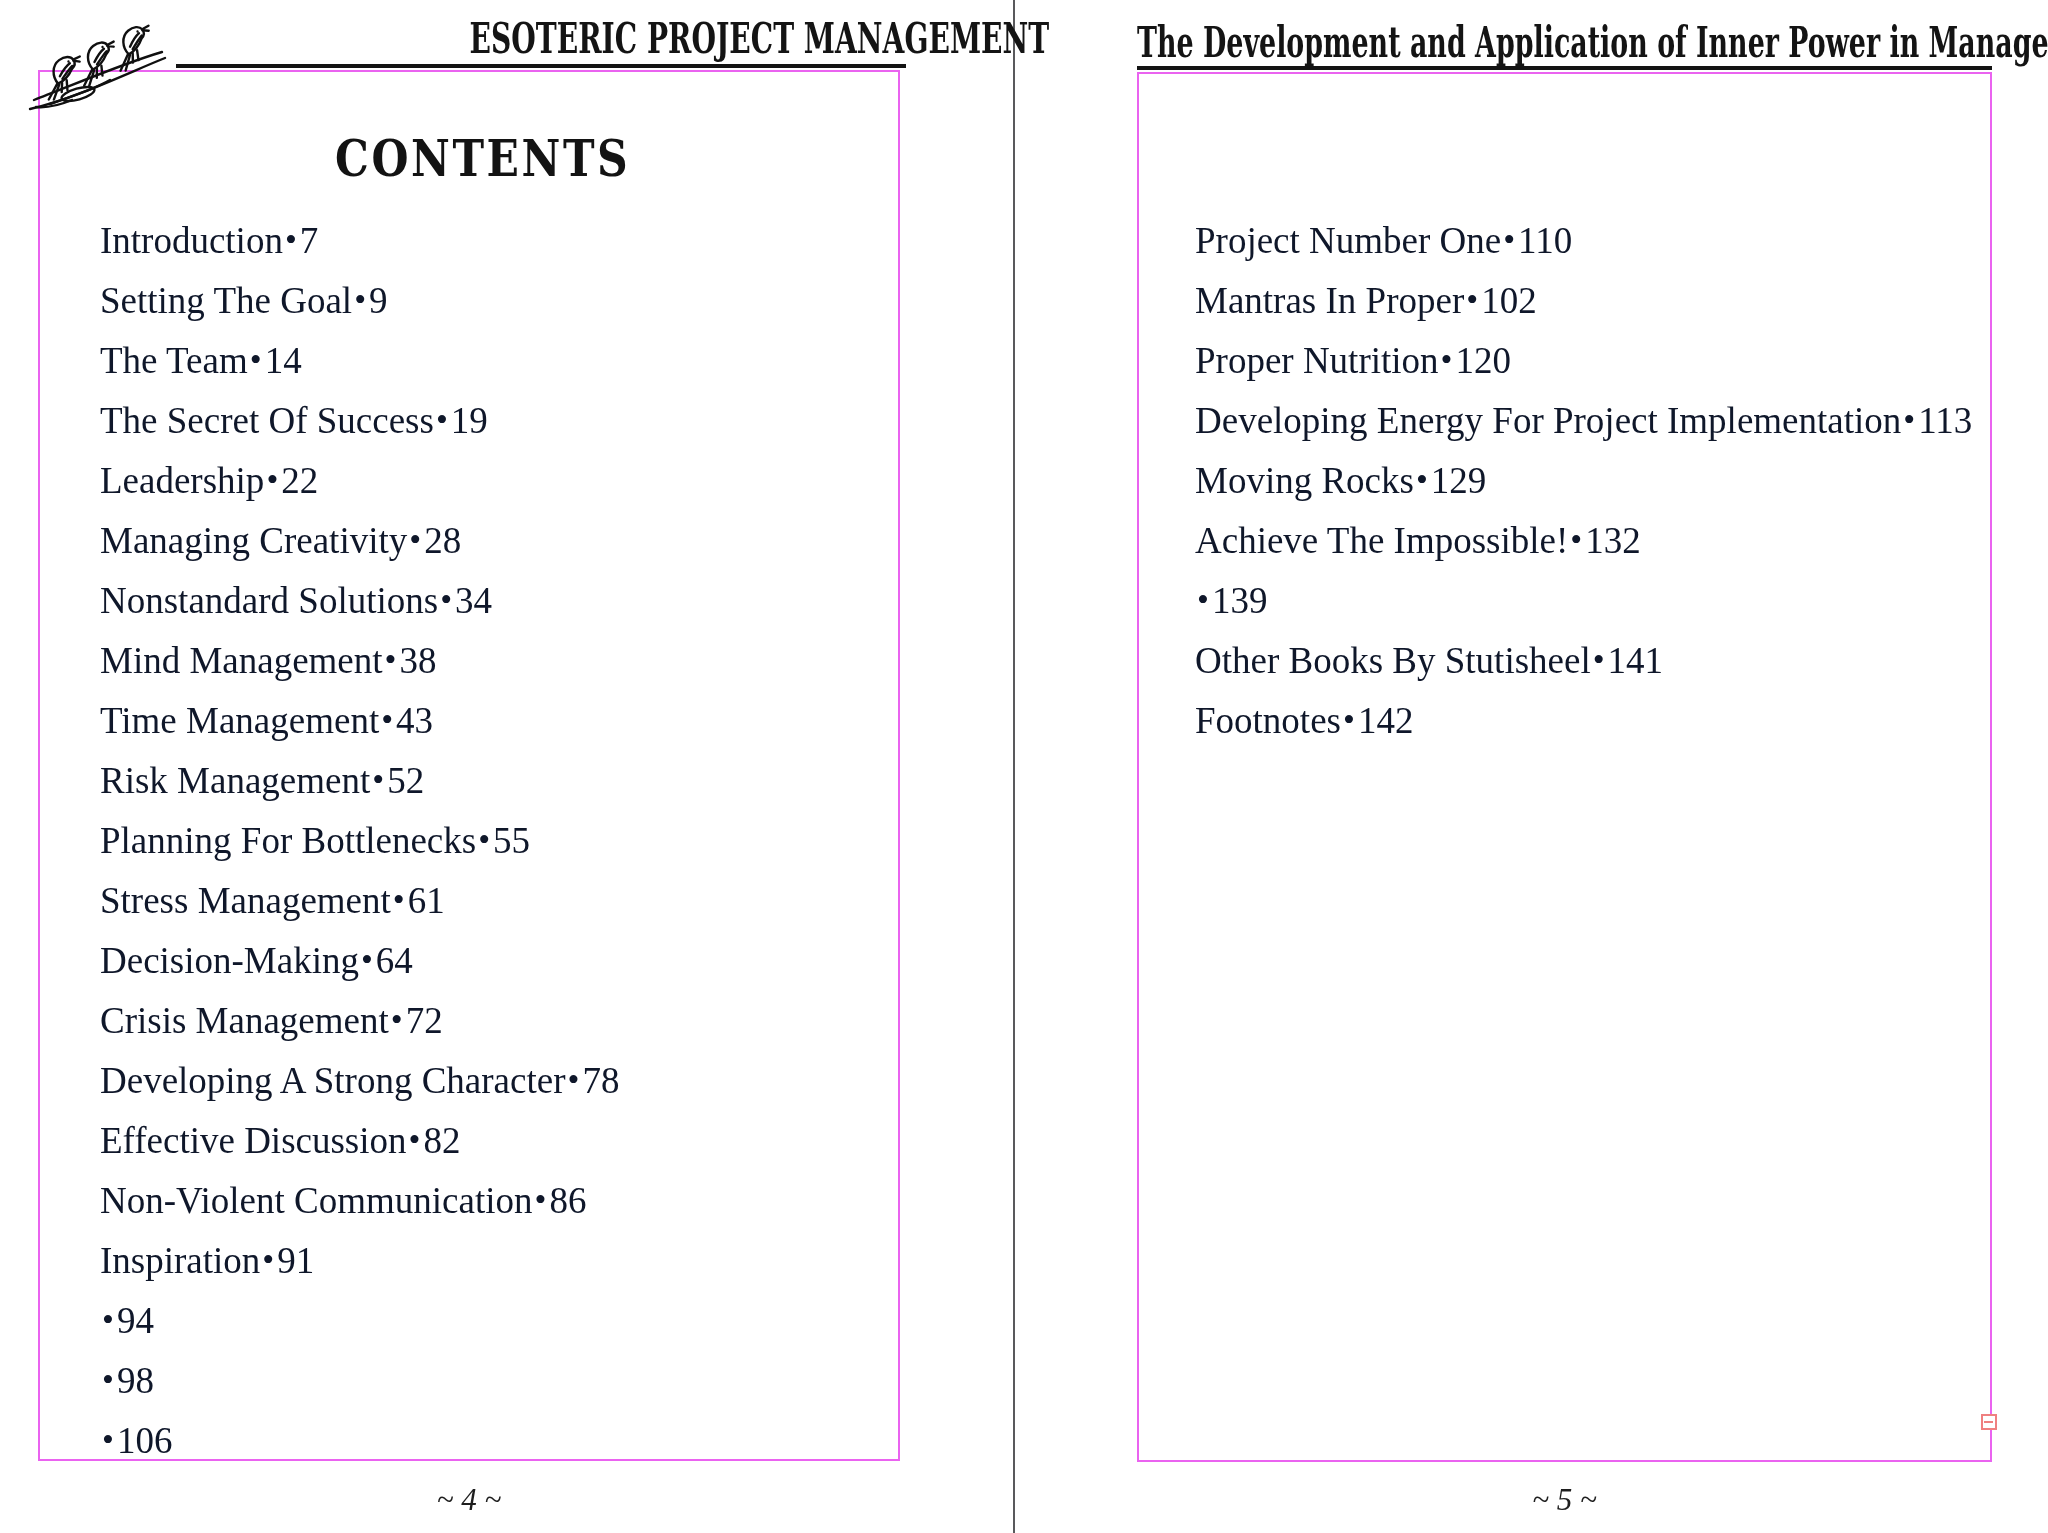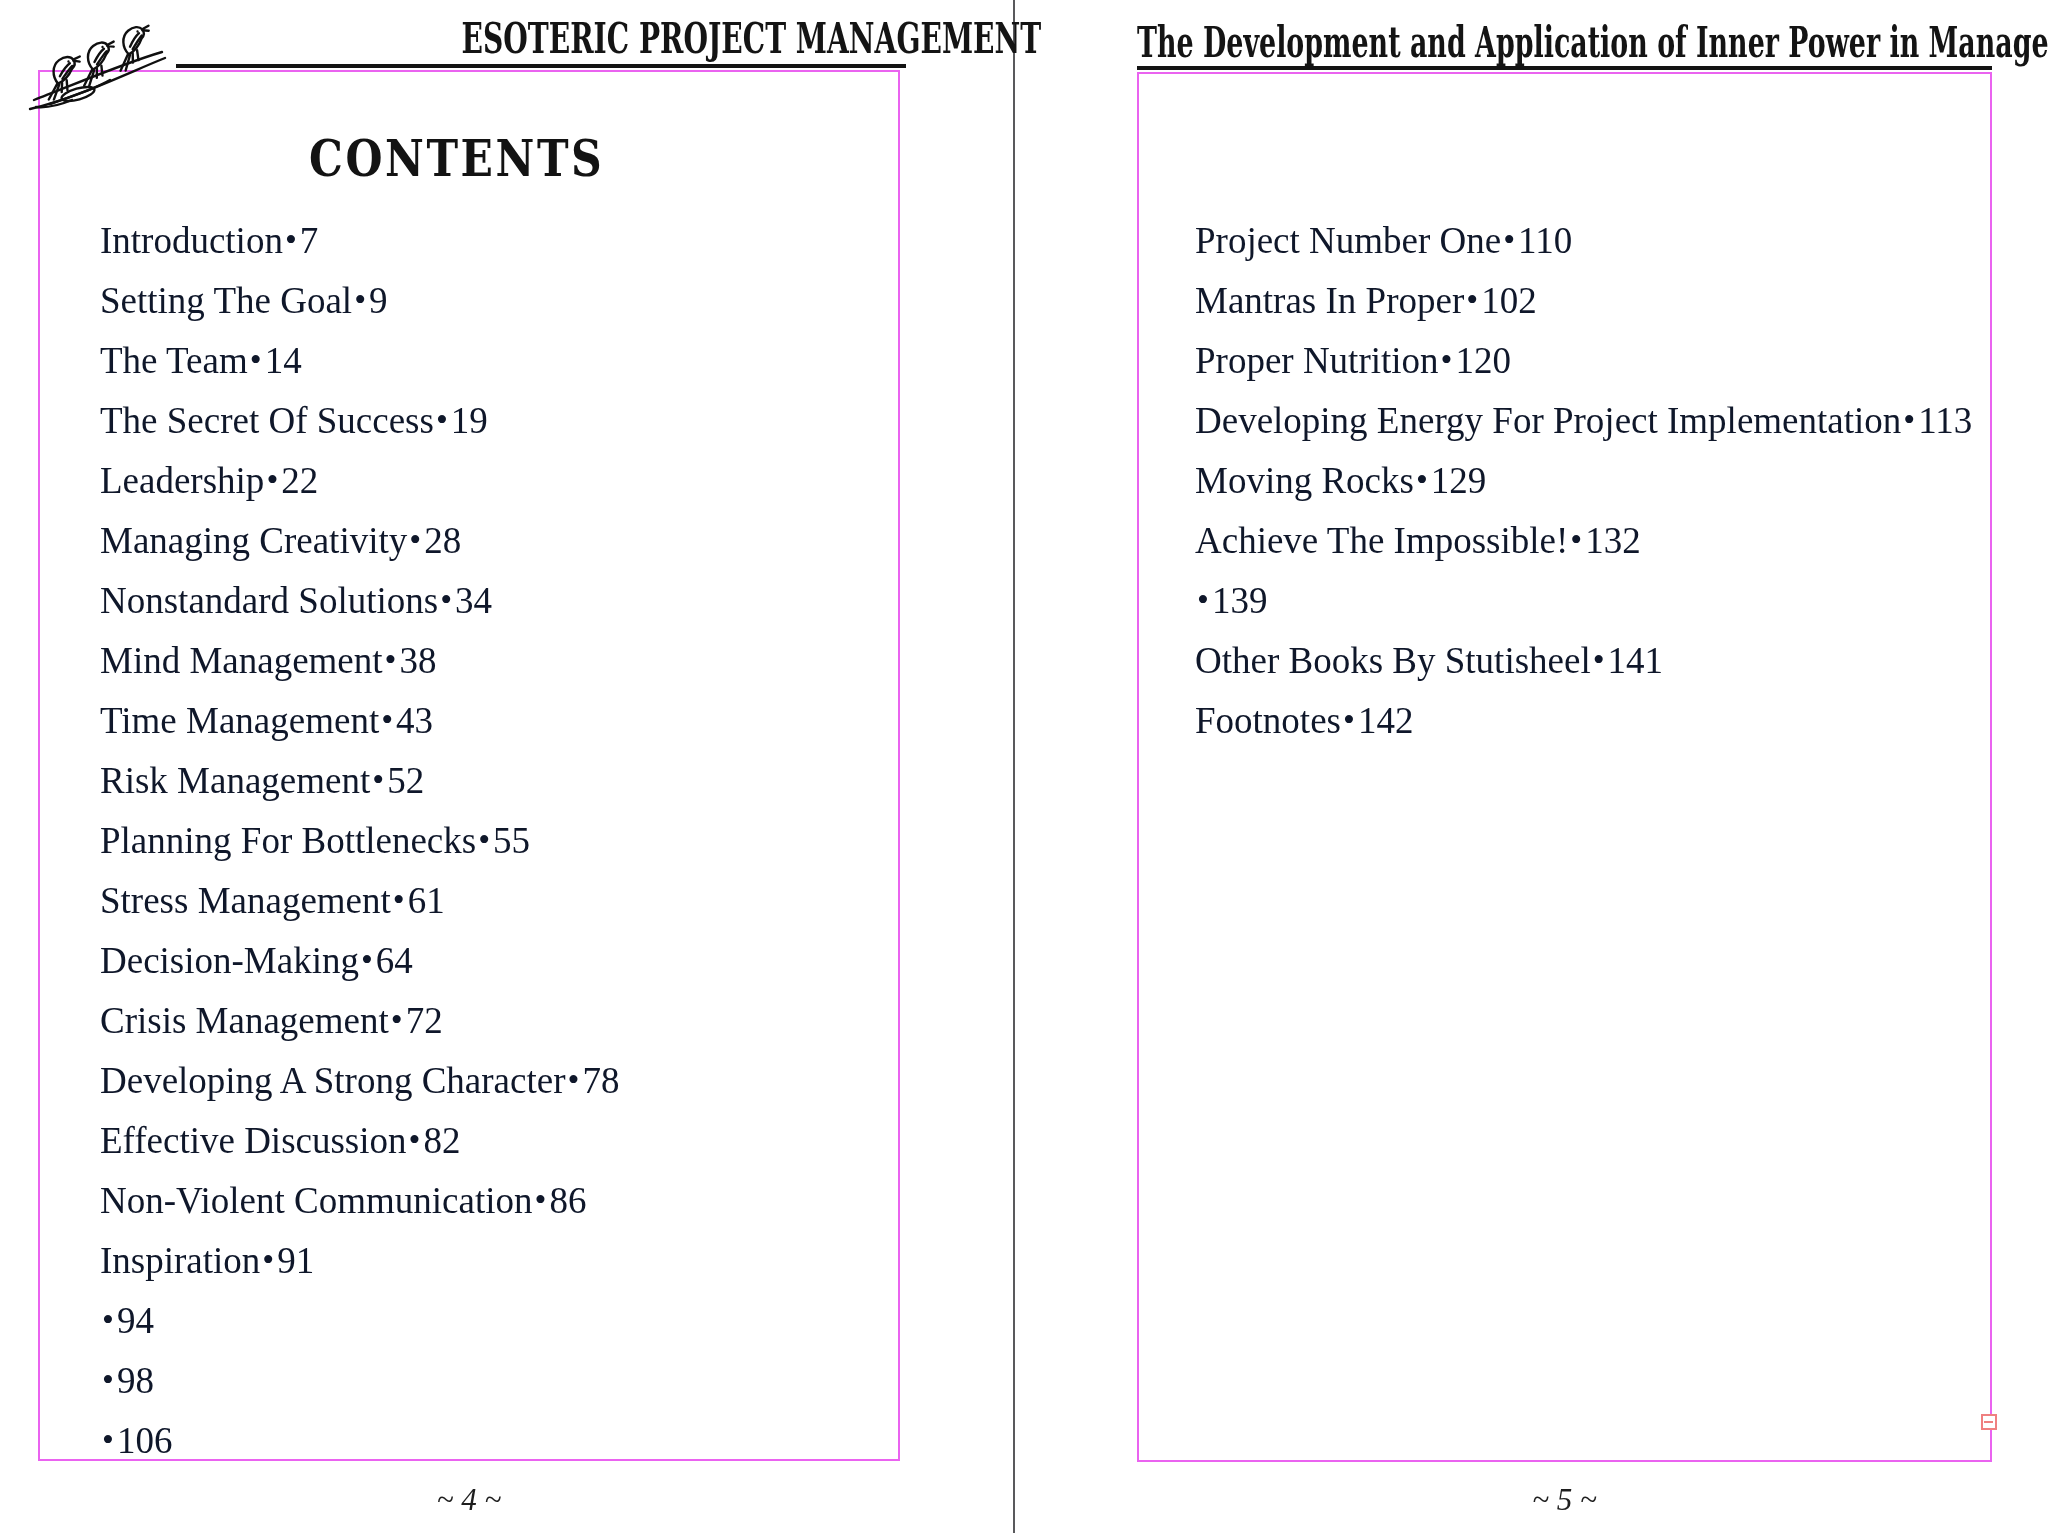--- a/index.html
+++ b/index.html
@@ -23,21 +23,21 @@
   
   .running-head {
     position: absolute;
     font-family: "DejaVu Serif", serif;
     font-weight: bold;
     font-size: 42px;
     line-height: 42px;
     color: #141414;
     white-space: nowrap;
   }
-  .head-left { left: 176px; top: 18px; width: 730px; text-align: center; }
+  .head-left { left: 184px; top: 18px; width: 730px; text-align: center; }
   .head-right { left: 1137px; top: 22px; width: 860px; text-align: left; }
   .squish { display: inline-block; }
   .squish-r { transform: scaleX(0.67); transform-origin: 100% 50%; }
   .squish-l { transform: scaleX(0.64); transform-origin: 0 50%; }
   .squish-c { transform: scaleX(0.85); transform-origin: 50% 50%; letter-spacing: 3px; }
 
   
   .rule { position: absolute; height: 4px; background: #131313; }
   .rule-left  { left: 176px;  top: 64px; width: 730px; }
   .rule-right { left: 1137px; top: 66px; width: 855px; }
@@ -48,21 +48,21 @@
     border: 2px solid #ea63f0;
     box-sizing: border-box;
     background: transparent;
   }
   .frame-left  { left: 38px;   top: 70px; width: 862px; height: 1391px; }
   .frame-right { left: 1137px; top: 72px; width: 855px; height: 1390px; }
 
   
   .contents-title {
     position: absolute;
-    left: 26px; top: 130px; width: 862px;
+    left: 52px; top: 130px; width: 862px;
     margin: 0;
     text-align: center;
     font-family: "DejaVu Serif", serif;
     font-weight: bold;
     font-size: 50px;
     line-height: 58px;
     color: #131313;
     white-space: nowrap;
   }
 

